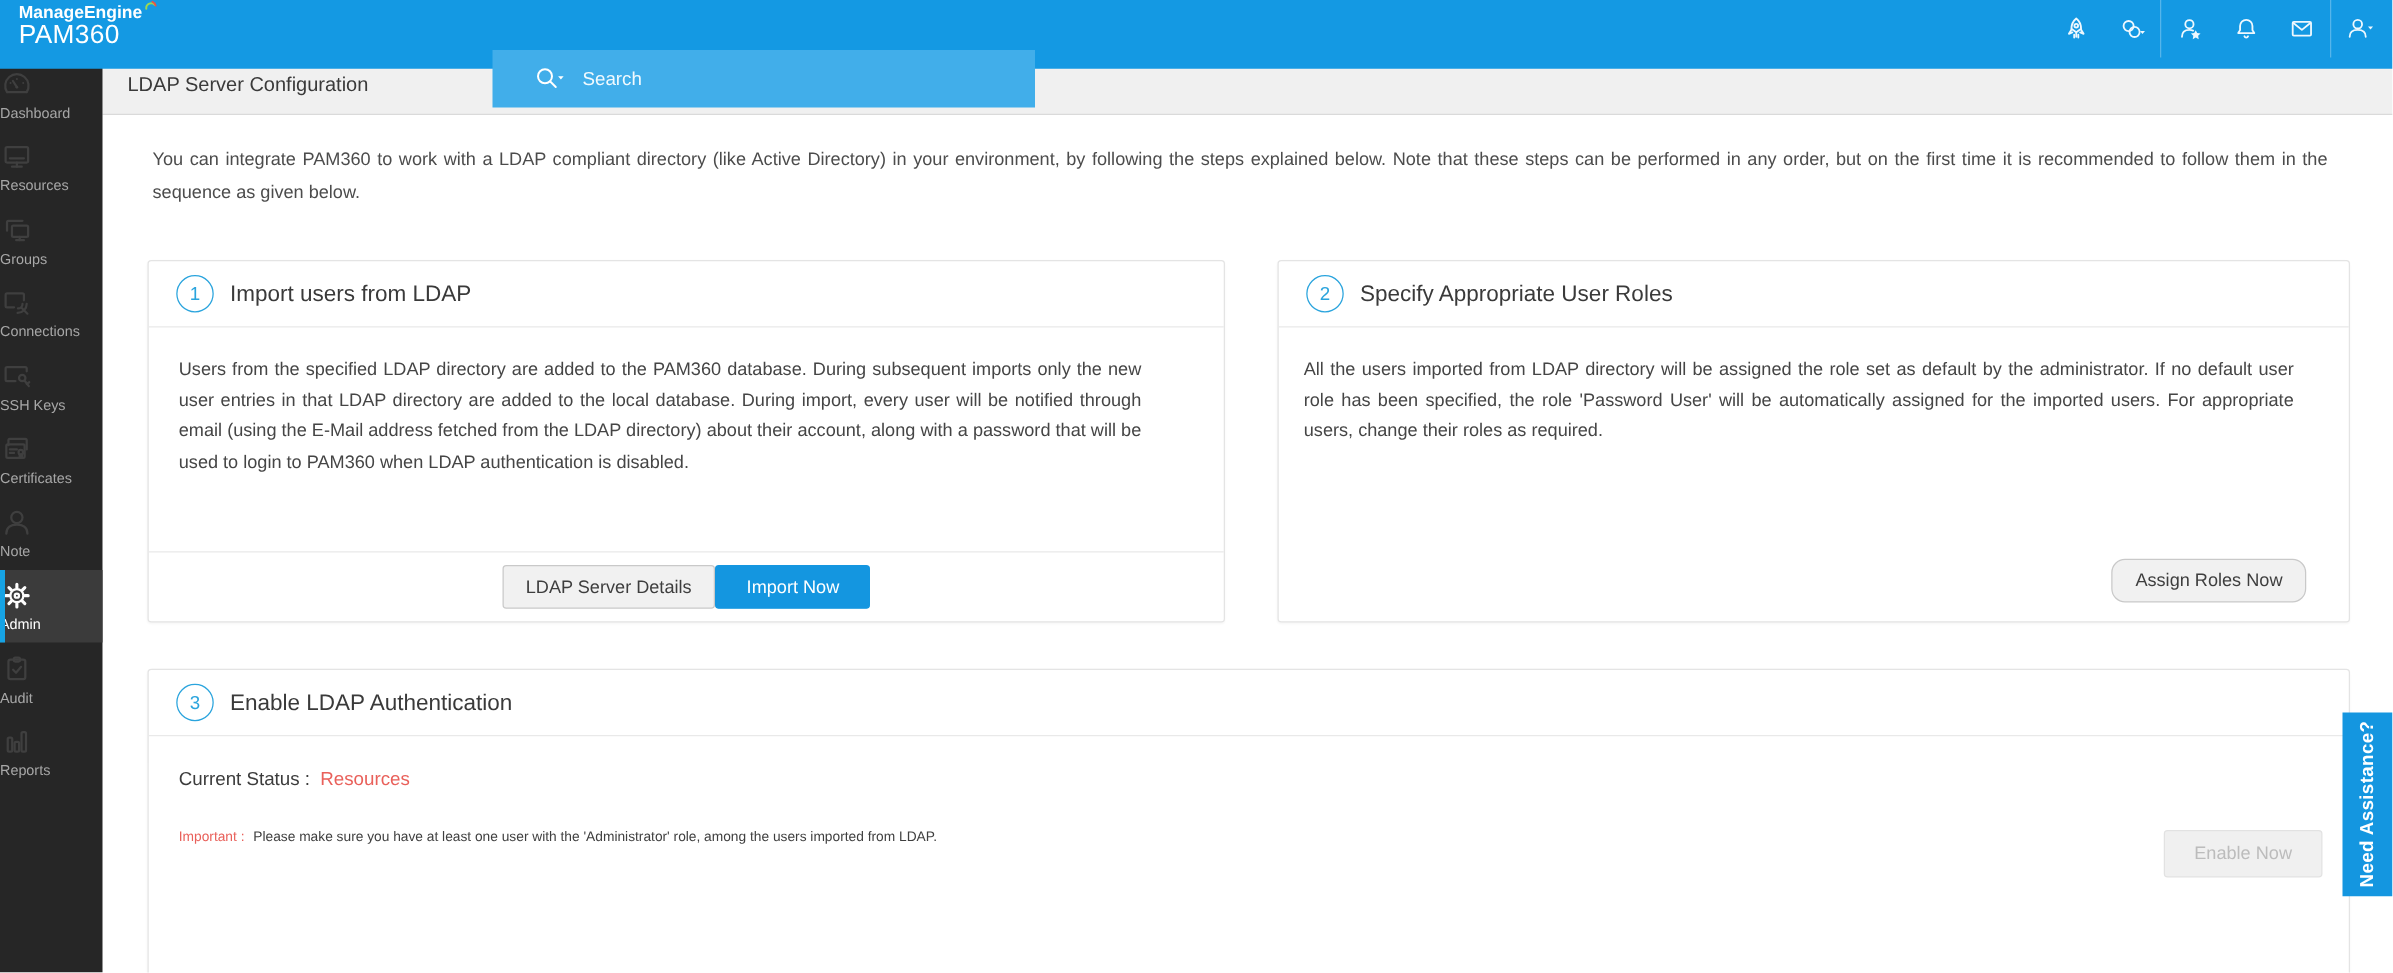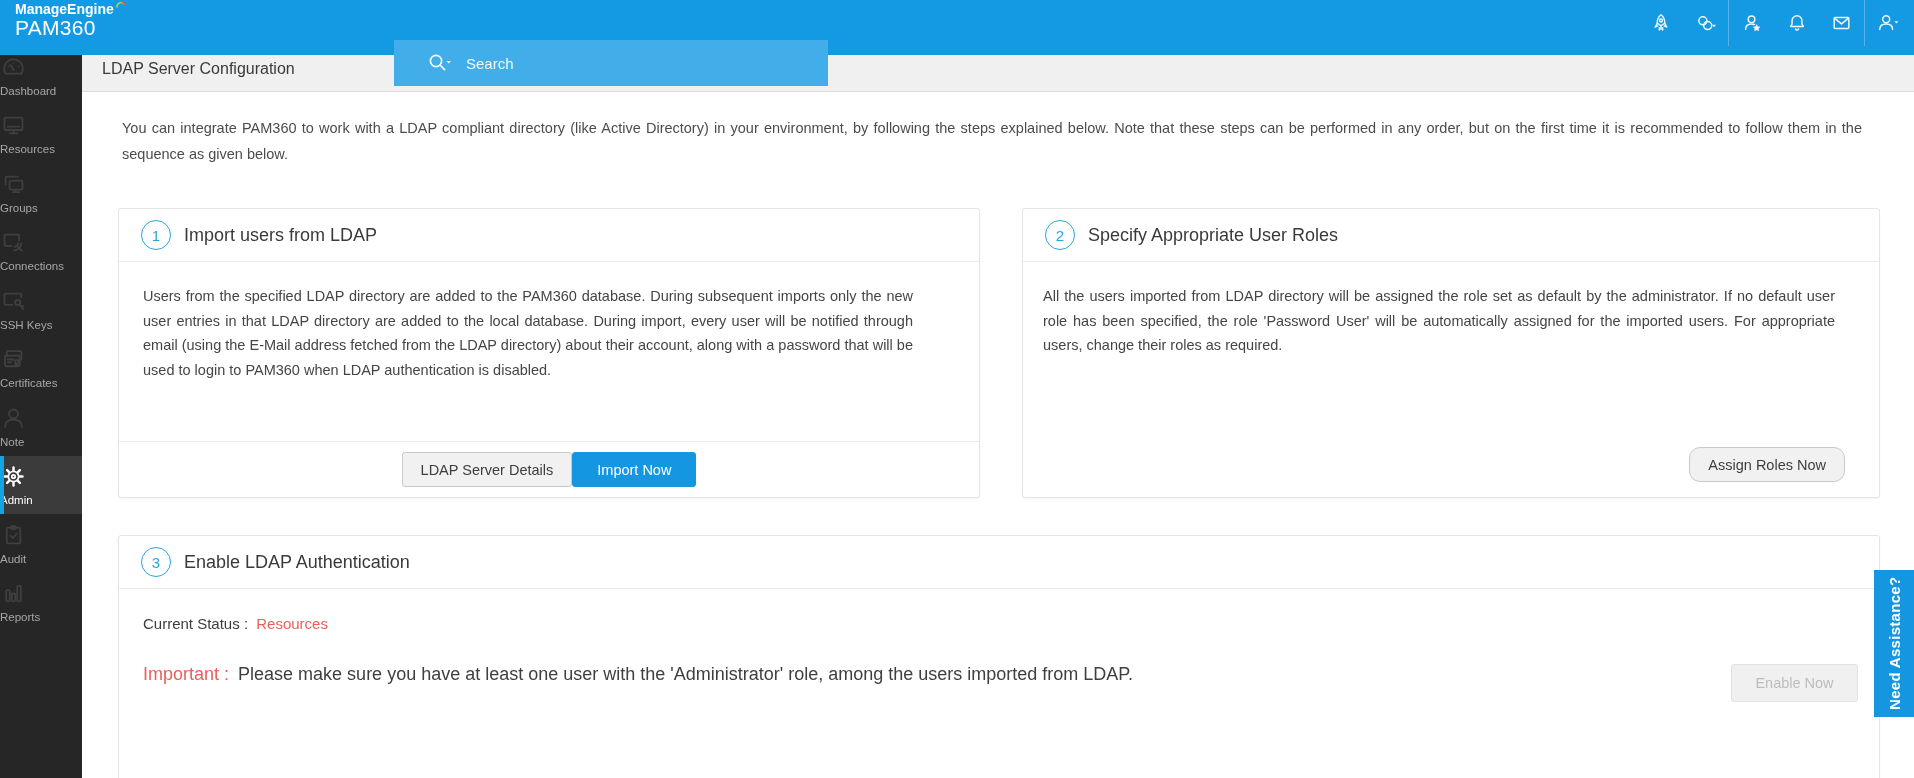--- a/index.html
+++ b/index.html
@@ -47,21 +47,21 @@
   .card2 .card-body { padding:22px 44px 0 20px; }
   .card-footer { position:absolute; left:0; right:0; bottom:0; height:56px; border-top:1px solid #e9e9e9; display:flex; align-items:center; justify-content:center; padding:0 34px 0 34px; }
   .btn { display:inline-flex; align-items:center; justify-content:center; height:35px; border-radius:3px; font-size:14.5px; cursor:pointer; font-family:inherit; }
   .btn-secondary { background:#f1f1f1; border:1px solid #c9c9c9; color:#3e3e3e; padding:0 18px; }
   .btn-primary { background:#1496e0; border:1px solid #1496e0; color:#fff; padding:0 24px; }
   .btn-corner { position:absolute; right:34px; bottom:15px;border-radius:11px; }
   .btn-disabled { position:absolute; right:21px; top:128px; width:127px; height:38px; background:#f0f0f0; border:1px solid #e2e2e2; color:#bcbcbc; cursor:default; }
   .step3-body { padding:24px 40px 0 24px; font-size:14.5px; color:#454545; line-height:22px; }
   .status-row { padding:26px 0 0 24px; font-size:15px; color:#3c3c3c; }
   .status-red { color:#e9605a; margin-left:4px; }
-  .important-row { padding:32px 0 0 24px; font-size:18px; color:#3f3f3f; }
+  .important-row { padding:32px 0 0 24px; font-size:11px; color:#3f3f3f; }
   .important-label { color:#e9605a; margin-right:4px; }
   
   .assist-tab { position:absolute; right:0; top:570px; width:40px; height:147px; background:#1496e0; color:#fff;
     display:flex; align-items:center; justify-content:center; writing-mode:vertical-rl; transform:rotate(180deg);
     font-size:15px; font-weight:bold; letter-spacing:.3px; cursor:pointer; z-index:30; }
   svg.ic { fill:none; stroke:currentColor; stroke-width:1.6; stroke-linecap:round; stroke-linejoin:round; }
 </style>
 </head>
 <body>
 

